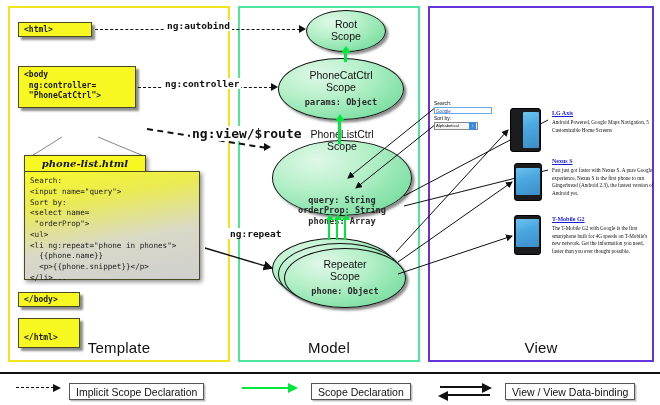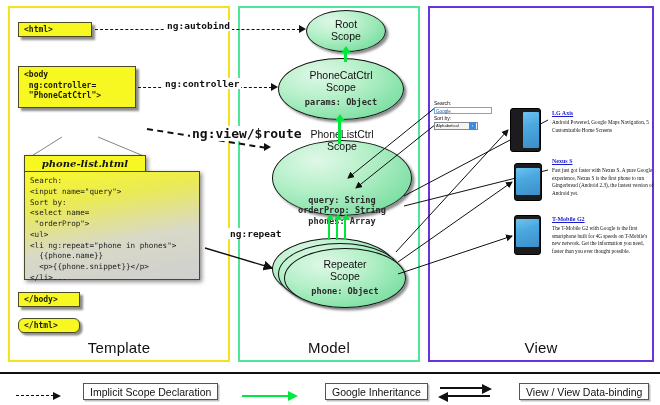--- a/index.html
+++ b/index.html
@@ -15,21 +15,21 @@
 
   
   .ybox{position:absolute;background:#f7f721;border:1.4px solid #4a4a22;
         box-shadow:2.5px 2.5px 2px rgba(0,0,0,.45);
         font-family:"DejaVu Sans Mono",monospace;font-weight:bold;font-size:8px;
         color:#1a1a00;line-height:1.32;padding:3px 5px;box-sizing:border-box;white-space:pre;}
   #box-html{left:18px;top:22px;width:74px;height:15px;padding:2px 5px;}
   #box-body{left:18px;top:66px;width:118px;height:42px;}
   #box-ngview{left:18px;top:120px;width:126px;height:16px;padding:2px 4px;}
   #box-bodyclose{left:18px;top:292px;width:62px;height:15px;padding:2px 5px;}
-  #box-htmlclose{left:18px;top:318px;width:62px;height:15px;padding:2px 5px;border-radius:6px;}
+  #box-htmlclose{left:18px;top:318px;width:62px;height:15px;padding:14px 5px;}
   .sqph{display:inline-block;width:7px;height:6px;border:1.2px solid #1a1a00;
         background:#f7f721;vertical-align:middle;margin:0 1px;}
 
   
   #file-note{position:absolute;left:24px;top:155px;width:176px;height:125px;
              filter:drop-shadow(2.5px 2.5px 2px rgba(0,0,0,.45));}
   #file-tab{position:absolute;left:0;top:0;width:122px;height:17px;background:#f7f721;
             border:1.4px solid #4a4a22;border-bottom:none;box-sizing:border-box;
             font-family:"DejaVu Serif",serif;font-style:italic;font-weight:bold;
             font-size:10px;color:#111;text-align:center;line-height:15px;}
@@ -114,21 +114,21 @@
             font-family:"Liberation Serif",serif;}
   .ls-desc{font-size:5.2px;line-height:1.45;color:#111;margin-top:3px;
            font-family:"Liberation Serif",serif;}
   #listing1{left:552px;top:110px;}
   #listing2{left:552px;top:158px;}
   #listing3{left:552px;top:216px;}
 
   
   #legend{position:absolute;left:0;top:372px;width:660px;height:33px;
           border-top:2.5px solid #111;background:#fff;}
-  .lg-item{position:absolute;top:9px;display:flex;align-items:flex-end;gap:21px;}
+  .lg-item{position:absolute;top:9px;display:flex;align-items:flex-start;gap:7px;}
   .lg-box{border:1.3px solid #555;background:#fff;box-shadow:1.5px 1.5px 0 rgba(0,0,0,.25);
           font-size:10.5px;color:#111;padding:1.5px 6px;white-space:nowrap;}
   #lg1{left:16px;} #lg2{left:242px;} #lg3{left:440px;}
   .lg-dash{position:relative;width:46px;height:9px;}
   .lg-dash::before{content:"";position:absolute;left:0;top:4px;width:38px;border-top:1.6px dashed #111;}
   .lg-dash::after{content:"";position:absolute;left:37px;top:0.5px;width:0;height:0;
                   border-left:8px solid #111;border-top:4.5px solid transparent;border-bottom:4.5px solid transparent;}
   .lg-green{position:relative;width:62px;height:9px;}
   .lg-green::before{content:"";position:absolute;left:0;top:3.5px;width:48px;border-top:2.6px solid #00e83c;}
   .lg-green::after{content:"";position:absolute;left:46px;top:0;width:0;height:0;
@@ -288,21 +288,21 @@
     <div class="ls-desc" data-bind="view.listings.2.snippet">The T-Mobile G2 with Google is the first smartphone built for 4G speeds on T-Mobile's new network. Get the information you need, faster than you ever thought possible.</div>
   </div>
 
   <div id="legend">
     <div class="lg-item" id="lg1">
       <span class="lg-dash"></span>
       <span class="lg-box" data-bind="legend.items.0.label">Implicit Scope Declaration</span>
     </div>
     <div class="lg-item" id="lg2">
       <span class="lg-green"></span>
-      <span class="lg-box" data-bind="legend.items.1.label">Google Inheritance</span>
+      <span class="lg-box" data-bind="legend.items.1.label">Scope Declaration</span>
     </div>
     <div class="lg-item" id="lg3">
       <span class="lg-dbl">
         <span class="a1"></span>
         <span class="a1h"></span>
         <span class="a2"></span>
         <span class="a2h"></span>
       </span>
       <span class="lg-box" data-bind="legend.items.2.label">View / View Data-binding</span>
     </div>

